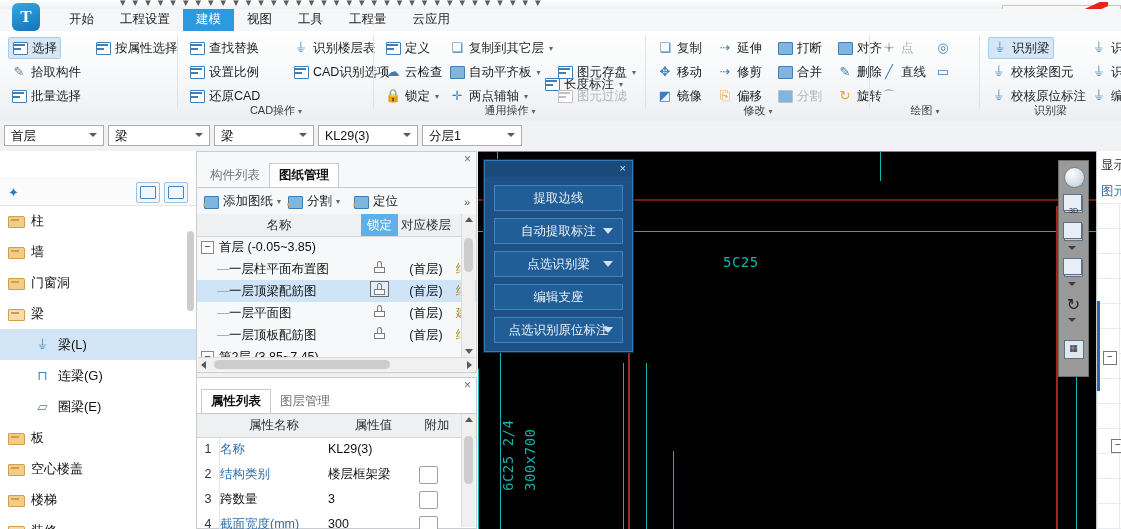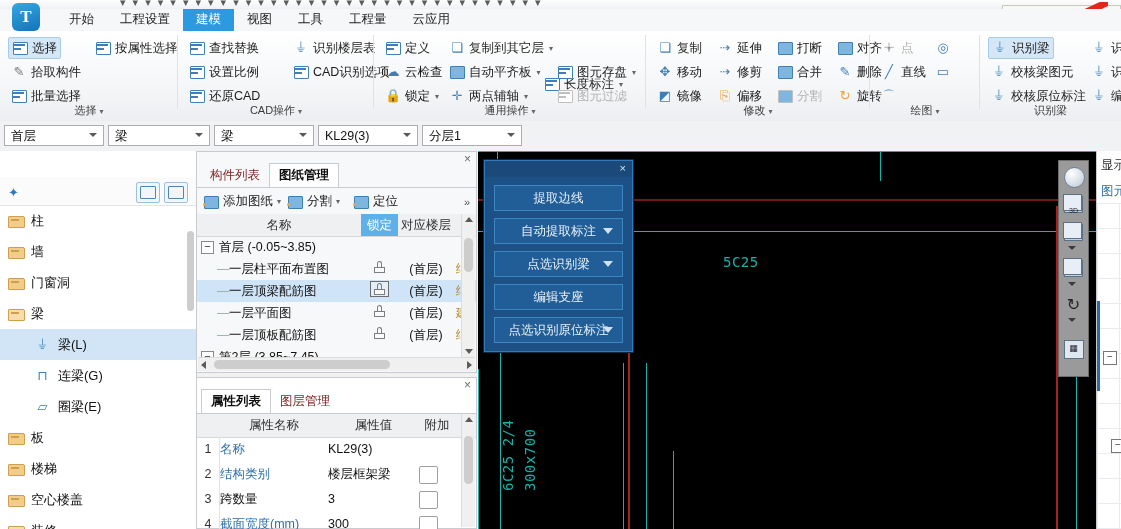--- a/index.html
+++ b/index.html
@@ -70,21 +70,21 @@
   .folder b{position:absolute;left:0;top:2px;width:15px;height:10px;background:#f2cd8a;border:1px solid #cf9f4e;border-radius:1px 2px 1px 1px;}
   .folder u{position:absolute;left:3px;top:5px;width:8px;height:2px;background:#cf9f4e;}
   .folder.open b{background:#f7dcad;}
   .cicon{width:17px;height:15px;margin-right:7px;position:relative;flex:0 0 17px;color:#3e82bd;font-size:13px;line-height:15px;text-align:center;}
   .nscroll{position:absolute;right:2px;top:80px;width:7px;height:80px;background:#cdcdcd;border-radius:4px;}
 
   
   .midtop{position:absolute;left:196px;top:151px;width:281px;height:222px;background:#f7f8f9;border:1px solid #c8ccd1;box-sizing:border-box;}
   .pclose{position:absolute;right:5px;top:2px;font-size:12px;color:#6b6b6b;line-height:10px;cursor:default;}
   .ptabs{position:absolute;left:0;top:13px;height:23px;display:flex;align-items:flex-end;padding-left:4px;}
-  .ptab{padding:3px 9px 4px 9px;font-size:12.5px;color:#7f1d1d;}
+  .ptab{padding:3px 9px 4px 9px;font-size:12.5px;color:#737373;}
   .ptab.active{background:#fff;color:#111;border:1px solid #c8ccd1;border-bottom:1px solid #fff;font-weight:bold;position:relative;top:1px;}
   .ptabline{position:absolute;left:0;top:35px;width:100%;height:1px;background:#c8ccd1;}
   .mtool{position:absolute;left:0;top:36px;width:100%;height:26px;background:#f7f8f9;border-bottom:1px solid #d8dbdf;}
   .mtool .mi{position:absolute;top:5px;display:flex;align-items:center;font-size:12.5px;color:#1b1b1b;}
   .mtool .mi .car{font-size:8px;color:#666;margin-left:4px;}
   .gridhdr{position:absolute;left:0;top:62px;width:100%;height:22px;background:#eef0f2;border-bottom:1px solid #d3d7dc;}
   .gh{position:absolute;top:0;height:22px;line-height:22px;text-align:center;font-size:12.5px;color:#2f2f2f;}
   .gh.hl{background:#5eb0e8;color:#fff;}
   .grow{position:absolute;left:0;height:22px;width:100%;font-size:12.5px;color:#111;}
   .grow.sel{background:#cfe4f7;}
@@ -212,21 +212,20 @@
           <span>批量选择</span>
         </div>
         <div class="ritem" style="left: 92px; top: 6px;">
           <span class="ic">
             <span class="ic-box" style="border-color:#3f7fb5"></span>
             <span class="ic-bar" style="background:#3f7fb5"></span>
             <span class="ic-bar2" style="background:#3f7fb5"></span>
           </span>
           <span>按属性选择</span>
         </div>
-        <div class="glabel"><span>选择</span><span class="car">▾</span></div>
         <div class="sep"></div>
       </div>
       <div class="rgroup" style="left: 178px; width: 196px;">
         <div class="ritem" style="left: 8px; top: 6px;">
           <span class="ic">
             <span class="ic-box" style="border-color:#3f7fb5"></span>
             <span class="ic-bar" style="background:#3f7fb5"></span>
             <span class="ic-bar2" style="background:#3f7fb5"></span>
           </span>
           <span>查找替换</span>
@@ -567,28 +566,28 @@
             <b></b>
             <u></u>
           </span>
           <span>板</span>
         </div>
         <div class="tnode">
           <span class="folder">
             <b></b>
             <u></u>
           </span>
-          <span>楼梯</span>
+          <span>空心楼盖</span>
         </div>
         <div class="tnode">
           <span class="folder">
             <b></b>
             <u></u>
           </span>
-          <span>空心楼盖</span>
+          <span>楼梯</span>
         </div>
         <div class="tnode">
           <span class="folder open">
             <b></b>
           </span>
           <span>装修</span>
         </div>
       </div>
     <div class="nscroll"></div>
   </div>

